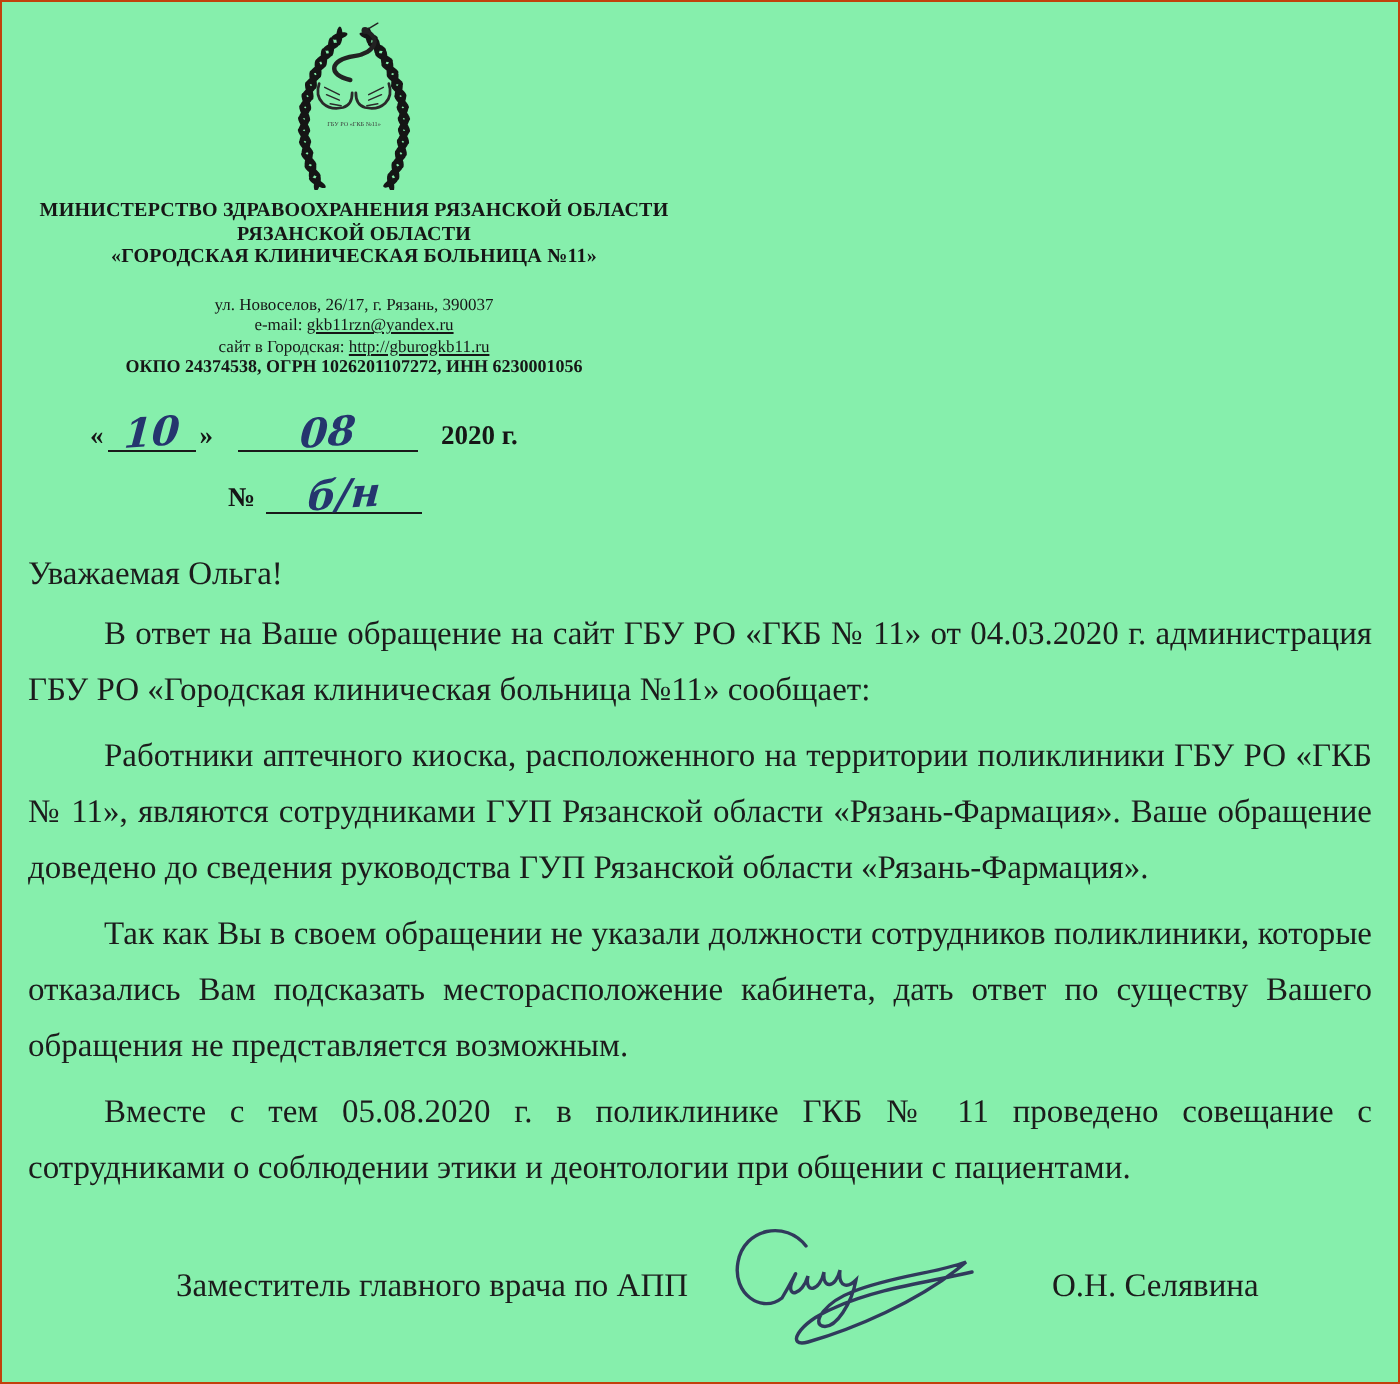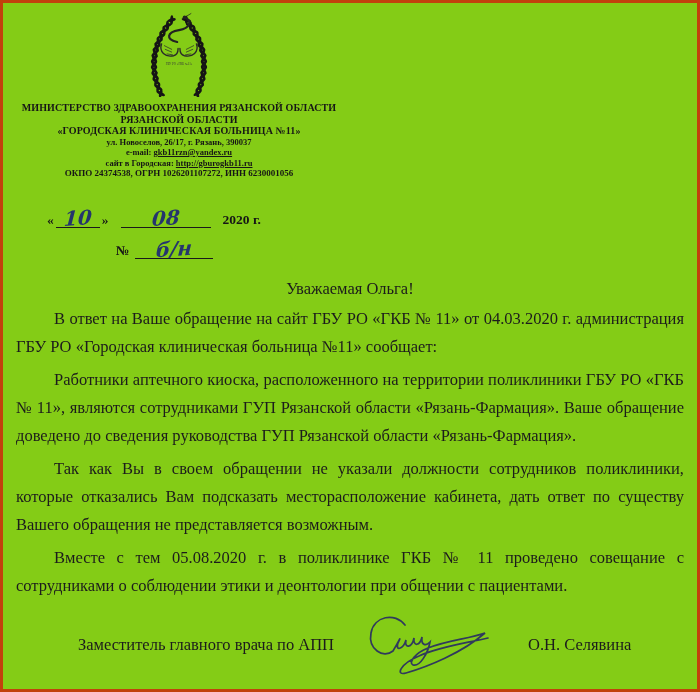--- a/index.html
+++ b/index.html
@@ -1,56 +1,56 @@
 <!DOCTYPE html>
 <html><head>
 <meta charset="utf-8">
 <style>
   html,body{margin:0;padding:0;background:#f4f4f4;}
   .page{
     position:relative;
     width:700px;height:692px;
     margin:0 auto;
-    background:#84cc16;
-    border:3px solid #c2410c;
+    background:#86efac;
+    border:1px solid #c2410c;
     box-sizing:border-box;
     font-family:"Liberation Serif","DejaVu Serif",serif;
     color:#1d1d1d;
     overflow:hidden;
   }
   
   .letterhead{position:absolute;left:10px;top:6px;width:332px;text-align:center;}
   .logo{display:block;margin:0 auto;}
   .org-lines{margin-top:5px;font-weight:bold;font-size:10px;line-height:11.5px;letter-spacing:.1px;color:#161616;}
-  .org-contact{font-weight:bold;font-size:8.5px;line-height:10.5px;color:#161616;margin-top:0;}
+  .org-contact{font-weight:normal;font-size:8.5px;line-height:10.5px;color:#161616;margin-top:12px;}
   .org-contact .linkish{text-decoration:underline;}
   .org-codes{font-weight:bold;font-size:9px;line-height:11px;color:#161616;}
   
   .date-row{position:absolute;left:44px;top:203px;display:flex;align-items:flex-end;
     font-weight:bold;font-size:13.5px;color:#161616;height:22px;}
   .num-row{position:absolute;left:113px;top:234px;display:flex;align-items:flex-end;
     font-weight:bold;font-size:13.5px;color:#161616;height:22px;}
   .blank{display:inline-block;position:relative;border-bottom:1.6px solid #1a1a1a;height:20px;}
   .blank .hand{
     position:absolute;left:0;right:0;bottom:-1px;text-align:center;
     font-family:"DejaVu Serif",serif;font-style:italic;font-weight:bold;
     font-size:20px;line-height:20px;white-space:nowrap;
     transform:rotate(-4deg) skewX(-8deg);
   }
   .b-day{width:44px;margin:0 2px;}
   .b-month{width:90px;margin:0 12px 0 12px;}
   .b-num{width:78px;margin-left:5px;}
   
   .body-text{position:absolute;left:13px;right:13px;top:272px;
     font-size:16.5px;line-height:28px;text-align:justify;color:#1c1c1c;}
-  .salutation{text-align:center;margin:0 0 2px 0;}
+  .salutation{margin:0 0 2px 0;}
   .body-text p{margin:0 0 5px 0;text-indent:38px;}
   
   .sig-row{position:absolute;left:0;right:0;top:618px;height:74px;font-size:16.5px;color:#1c1c1c;}
-  .sig-position{position:absolute;left:75px;top:14px;white-space:nowrap;}
+  .sig-position{position:absolute;left:87px;top:14px;white-space:nowrap;}
   .sig-name{position:absolute;left:525px;top:14px;white-space:nowrap;}
   .sig-svg{position:absolute;left:358px;top:-12px;}
 </style>
 </head>
 <body>
 
 <div class="page">
 
   <div class="letterhead">
     <svg class="logo" width="124" height="88" viewBox="0 0 120 96" xmlns="http://www.w3.org/2000/svg">

